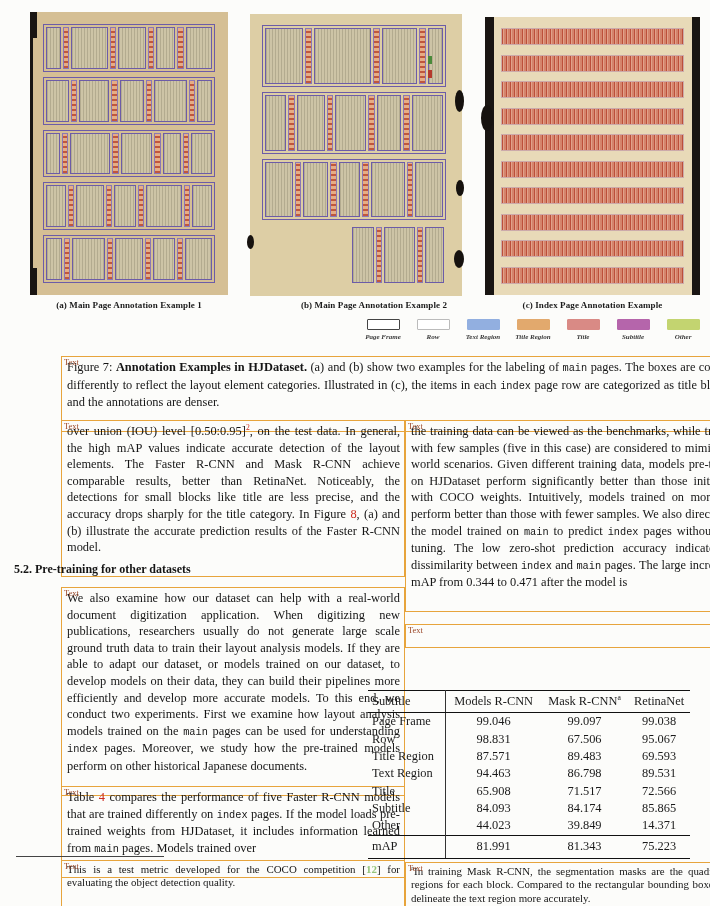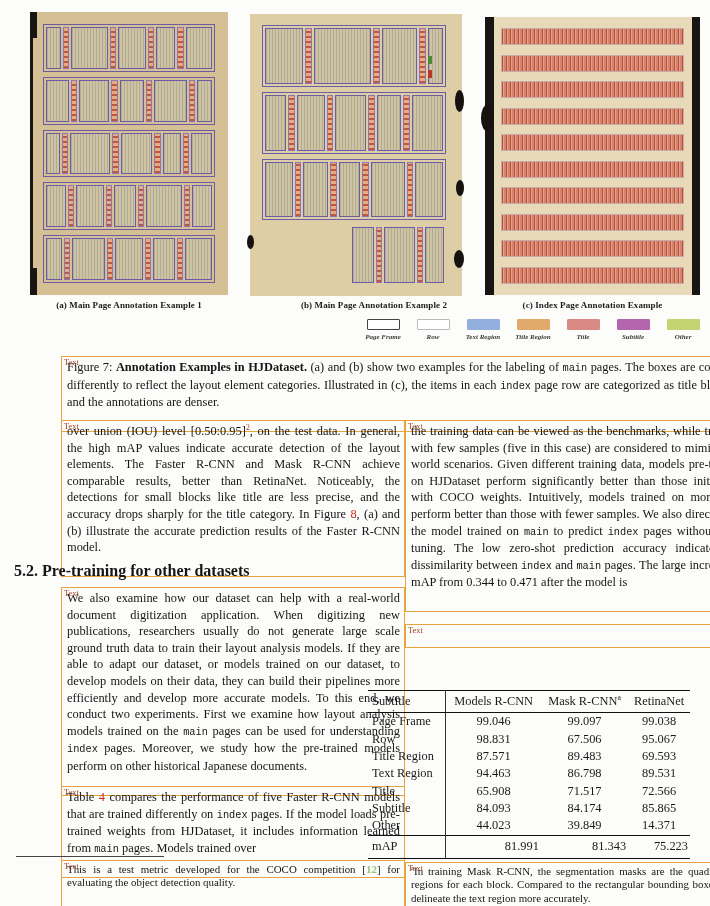--- a/index.html
+++ b/index.html
@@ -31,30 +31,30 @@
   .obox{position:absolute;box-sizing:border-box;border:1.4px solid #e7a43c;padding:2px 4px 20px 5px;margin-left:48px;}
   .tag{position:absolute;top:0;left:2px;font-size:8.5px;color:#9c4a2c;z-index:3;line-height:10px;}
   .body-text{font-size:12.4px;line-height:16.6px;text-align:justify;}
   .cap-text{font-size:11.9px;line-height:15.8px;text-align:justify;}
   .fn-text{font-size:10.9px;line-height:13.4px;text-align:justify;}
   .seg-red{color:#cc2b1e;}
   .seg-green{color:#94c47a;font-weight:bold;}
   .seg-bold{font-weight:bold;}
   .seg-mono{font-family:"Liberation Mono","DejaVu Sans Mono",monospace;font-size:0.83em;}
   .seg-sup{vertical-align:super;font-size:0.62em;line-height:0;}
-  #sec-heading{position:absolute;left:14px;top:562px;font-size:16px;font-weight:bold;}
+  #sec-heading{position:absolute;left:14px;top:562px;font-size:12px;font-weight:bold;}
   #fn-rule{position:absolute;left:16px;top:856px;width:148px;border-top:1.1px solid #444;}
   
   #results-table{position:absolute;left:368px;top:690px;width:322px;border-collapse:collapse;font-size:12.4px;color:#1a1a1a;}
   #results-table th{font-weight:normal;border-top:1.4px solid #111;border-bottom:0.9px solid #111;padding:3px 2px;text-align:center;}
   #results-table th:first-child{text-align:left;padding-left:4px;}
   #results-table td{padding:1.2px 2px;text-align:center;}
   #results-table td.cat{text-align:left;padding-left:4px;}
   #results-table .vline{border-right:0.9px solid #333;}
-  #results-table tfoot td{border-top:0.9px solid #111;border-bottom:1.4px solid #111;padding:3.5px 2px;text-align:right;}
+  #results-table tfoot td{border-top:0.9px solid #111;border-bottom:1.4px solid #111;padding:3.5px 2px;}
   #results-table th.vline{border-right:0.9px solid #333;}
 </style>
 </head>
 <body>
 
 <div id="panel-a" class="panel">
     <div class="row-band">
       <div class="txt-block" style="flex: 1 1 9%;"></div>
       <div class="title-strip" style="flex: 1 1 3%;"></div>
       <div class="txt-block" style="flex: 1 1 24%;"></div>

